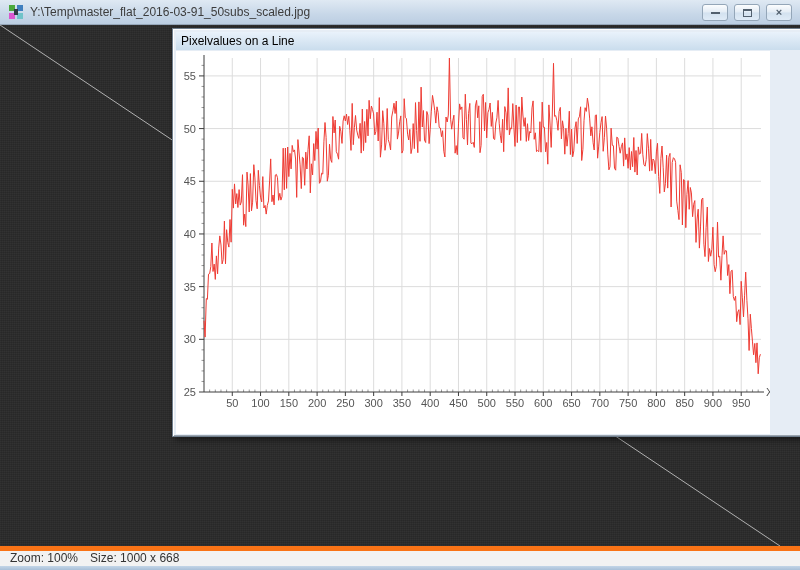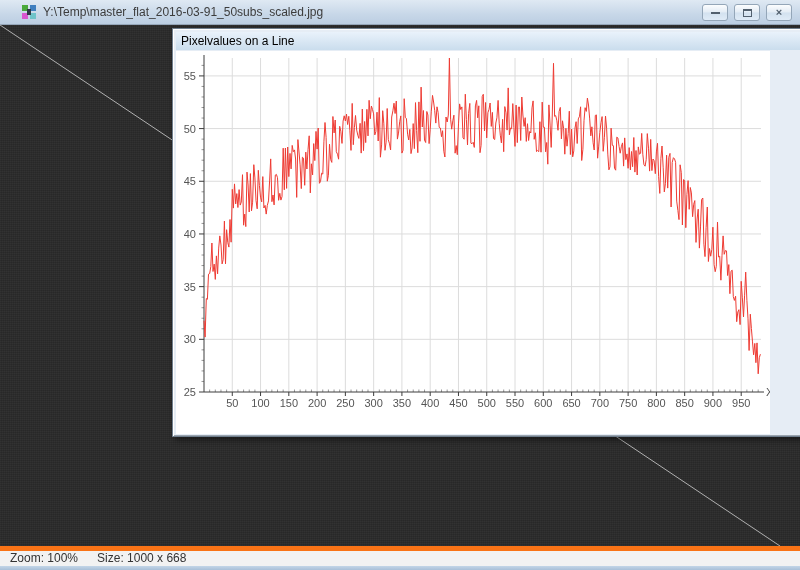--- a/index.html
+++ b/index.html
@@ -2,21 +2,21 @@
 <html><head>
 <meta charset="utf-8">
 <style>
   * { margin:0; padding:0; box-sizing:border-box; }
   html,body { width:800px; height:570px; font-family:"Liberation Sans", sans-serif; }
   .window { position:relative; width:800px; height:570px; overflow:hidden; background:#e8e8e8; }
 
   
   .titlebar { position:absolute; left:0; top:0; width:800px; height:25px;
     background:linear-gradient(#dfe9f3,#c7d7e8 60%,#bccee2); border-bottom:1px solid #96a7ba;
-    display:flex; align-items:center;padding-left:13px; }
+    display:flex; align-items:center; }
   .app-icon { width:16px; height:16px; margin:0 6px 0 8px; display:inline-block; }
   .title-text { font-size:12px; color:#3c3c3c; white-space:nowrap; }
   .win-controls { position:absolute; right:8px; top:4px; display:flex; gap:6px; }
   .win-btn { width:26px; height:17px; border:1px solid #94a6b8; border-radius:3px;
     background:linear-gradient(#fcfdfe,#e3ecf5 48%,#d3e1ef 52%,#dfebf7);
     display:flex; align-items:center; justify-content:center; cursor:default; padding:0; }
   .glyph-min { width:9px; height:2px; background:#52606e; display:block; }
   .glyph-max { width:9px; height:8px; border:1px solid #52606e; border-top-width:2px; display:block; }
   .glyph-close { font-size:11px; font-weight:bold; color:#52606e; line-height:1; }
 
@@ -47,21 +47,21 @@
   .sb-btn.up { top:0; }
   .sb-btn.down { bottom:0; }
   .sb-btn span { font-size:7px; color:#222; line-height:1; }
   .sb-thumb { position:absolute; left:0; top:15px; width:17px; height:339px;
     border:1px solid #9aa2aa; background:linear-gradient(90deg,#f4f5f6,#e4e7ea); }
 
   
   .statusbar { position:absolute; left:0; top:546px; width:800px; height:20px; background:#f2f2f2;
     border-top:5px solid #f97316; display:flex; font-size:12px; color:#333; }
   .statusbar .zoom { margin-left:10px; }
-  .statusbar .size { margin-left:19px; }
+  .statusbar .size { margin-left:12px; }
   .bottom-edge { position:absolute; left:0; top:566px; width:800px; height:4px;
     background:linear-gradient(#c3d5e7,#a9c0d8); }
 </style>
 </head>
 <body>
 
 <div class="window">
 
   <div class="titlebar">
     <span class="app-icon">

